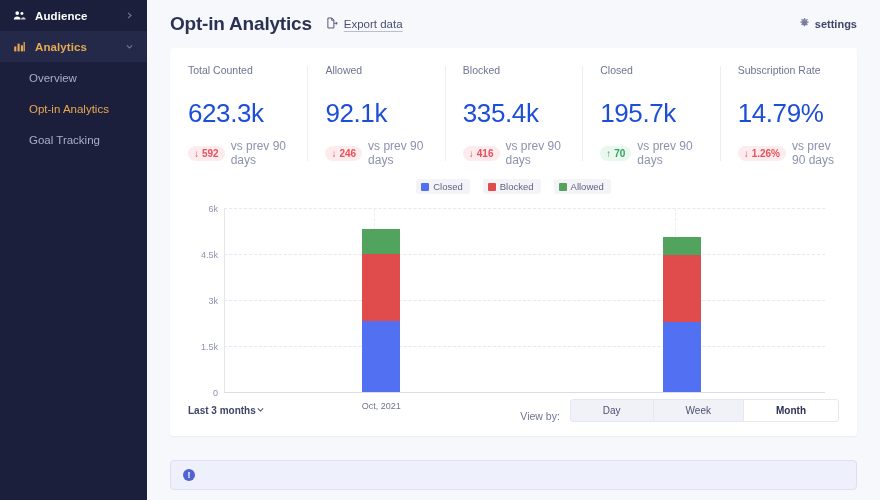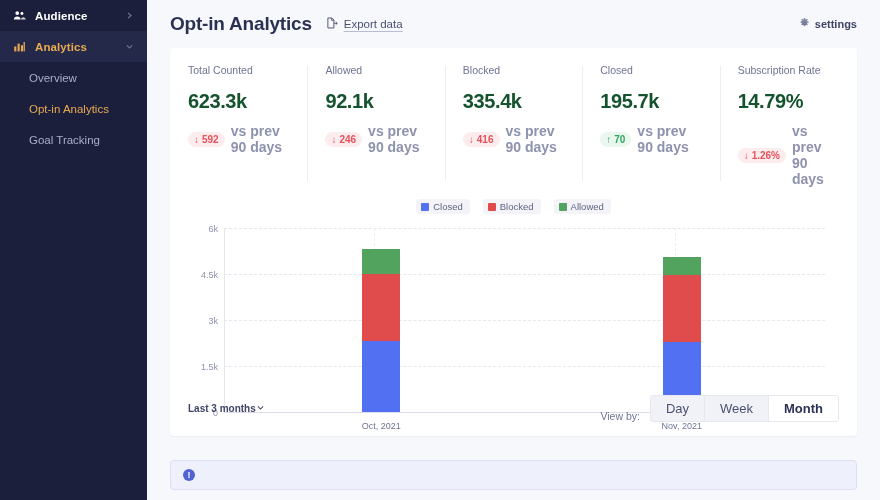--- a/index.html
+++ b/index.html
@@ -57,30 +57,30 @@
   }
   .panel { height: 388px; position: relative; }
 
   
   .kpis { display: flex; padding: 16px 0 10px 0; }
   .kpi { flex: 1; padding: 0 18px; position: relative; }
   .kpi + .kpi::before {
     content: ""; position: absolute; left: 0; top: 2px; bottom: 6px;
     width: 1px; background: #edeef5;
   }
-  .kpi-label { font-size: 10.5px; color: #6e7494; margin-bottom: 14px; }
-  .kpi-value { font-size: 20px; font-weight: bold; color: #14532d; letter-spacing: -.4px; }
+  .kpi-label { font-size: 10.5px; color: #6e7494; margin-bottom: 22px; }
+  .kpi-value { font-size: 26px; font-weight: normal; color: #1d4ed8; letter-spacing: -.4px; }
   .kpi-delta { display: flex; align-items: center; gap: 6px; margin-top: 10px; }
   .pill {
     display: inline-flex; align-items: center; gap: 3px;
     padding: 2px 6px; border-radius: 9px; font-size: 10px; font-weight: bold;
   }
   .pill.down { background: #fdeced; color: #e8505b; }
   .pill.up { background: #e9f7ef; color: #2fa360; }
-  .kpi-note { font-size: 14px; color: #8d92ae; font-weight: bold; }
+  .kpi-note { font-size: 12px; color: #8d92ae; }
 
   
   .legend { display: flex; justify-content: center; gap: 13px; margin-top: 2px; }
   .lg-item { display: flex; align-items: center; gap: 4px; background: #f4f4f8; padding: 2px 7px 2px 5px; border-radius: 3px; }
   .sw { width: 8px; height: 8px; border-radius: 1px; }
   .lg-text { font-size: 9.5px; color: #5d6382; }
 
   
   .chart-wrap { position: relative; height: 214px; margin: 8px 18px 0 18px; }
   .plot { position: absolute; left: 36px; right: 14px; top: 6px; bottom: 24px; }
@@ -98,21 +98,21 @@
   
   .controls {
     position: absolute; left: 18px; right: 18px; bottom: 14px;
     display: flex; align-items: center;
   }
   .range { display: flex; align-items: center; font-size: 10px; font-weight: bold; color: #3f4566; cursor: pointer; text-align: right; }
   .viewby { margin-left: auto; display: flex; align-items: flex-end; gap: 10px; }
   .viewby-label { font-size: 10.5px; color: #6e7494; }
   .seg-ctrl { display: flex; background: #f1f2f7; border: 1px solid #e6e7ef; border-radius: 3px; overflow: hidden; }
   .seg-btn {
-    padding: 5px 15px; font-size: 13px; color: #4a5072; cursor: pointer;
+    padding: 5px 32px; font-size: 10px; color: #4a5072; cursor: pointer;
     border-right: 1px solid #e6e7ef; background: transparent;
   }
   .seg-btn:last-child { border-right: none; }
   .seg-btn.sel { background: #fff; font-weight: bold; color: #2b3153; }
 
   
   .banner {
     position: absolute; left: 23px; right: 23px; bottom: 10px;
     height: 30px; background: #eef0fb; border: 1px solid #dcdff5; border-radius: 4px;
     display: flex; align-items: center; gap: 8px; padding: 0 12px;

